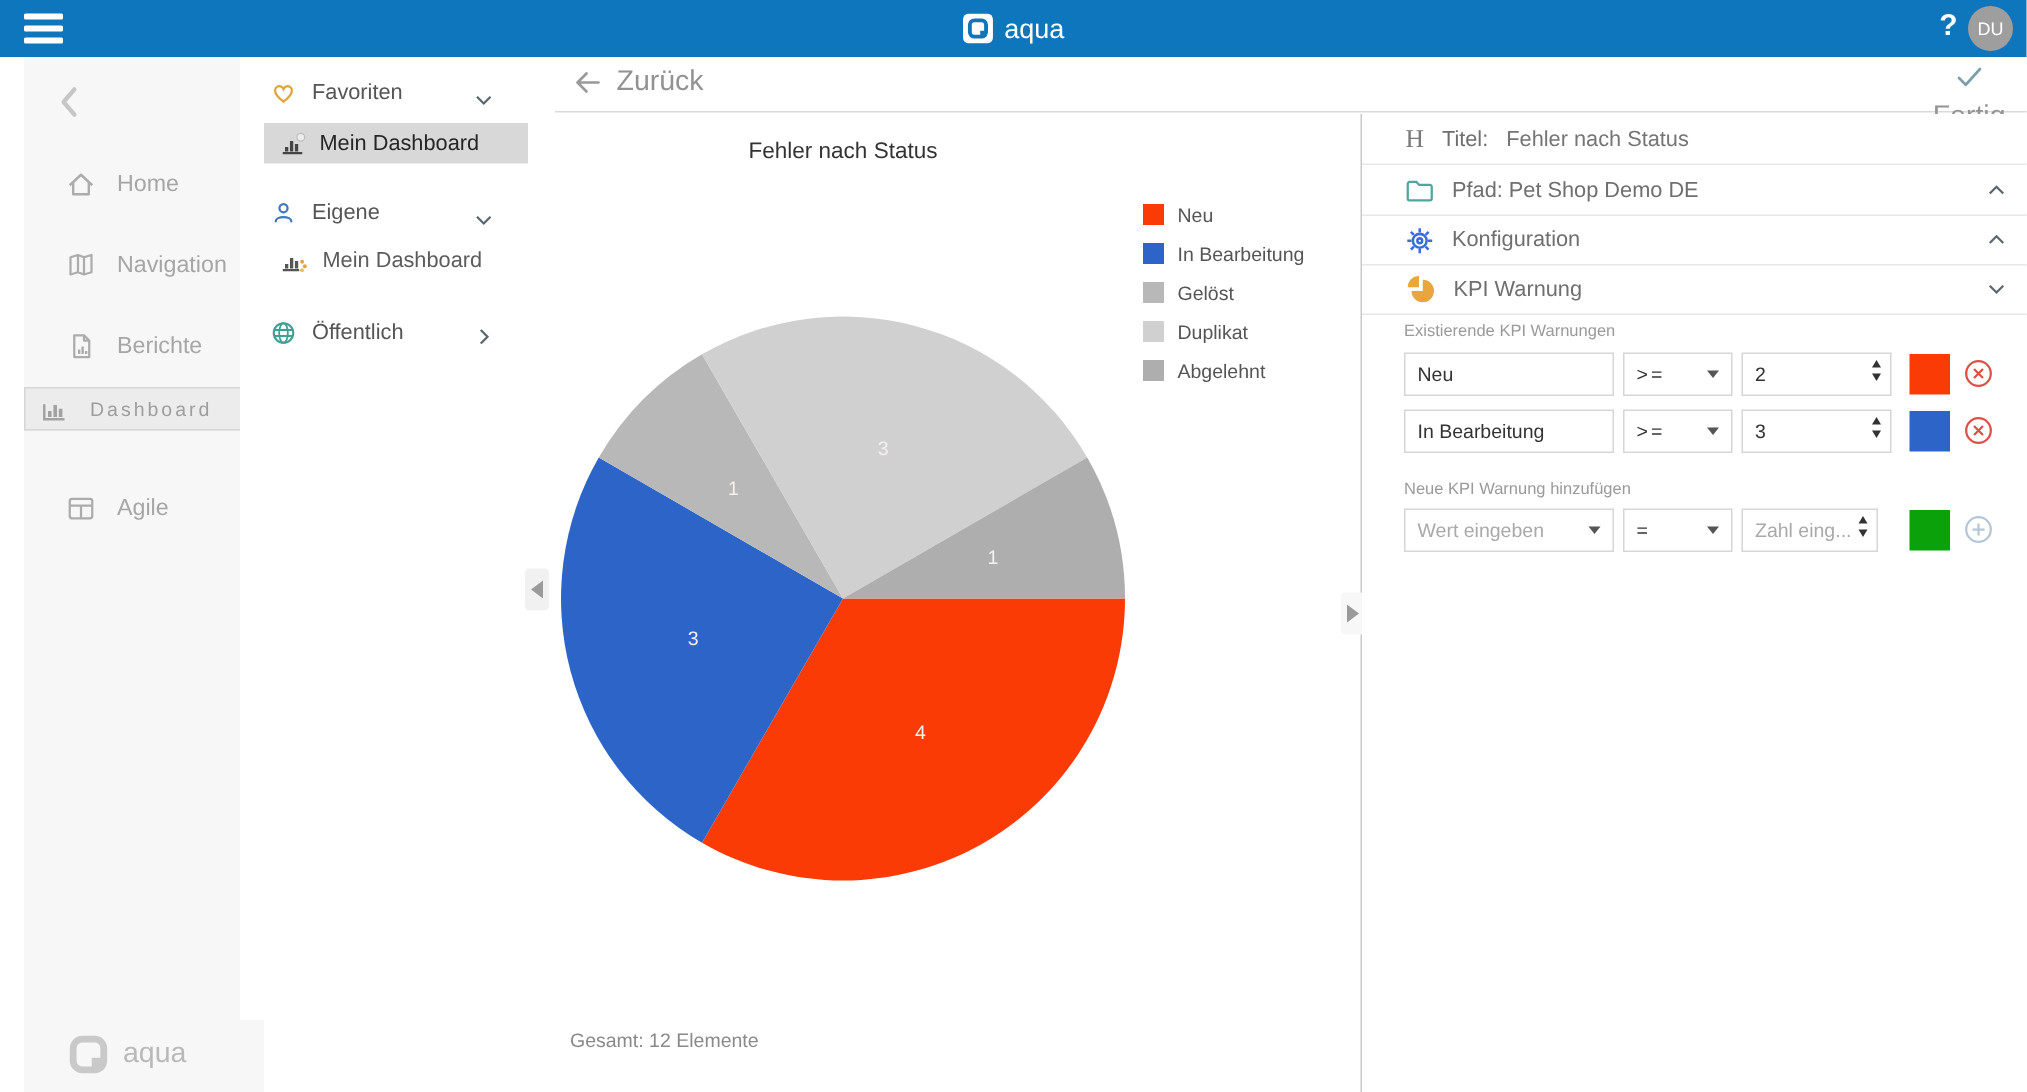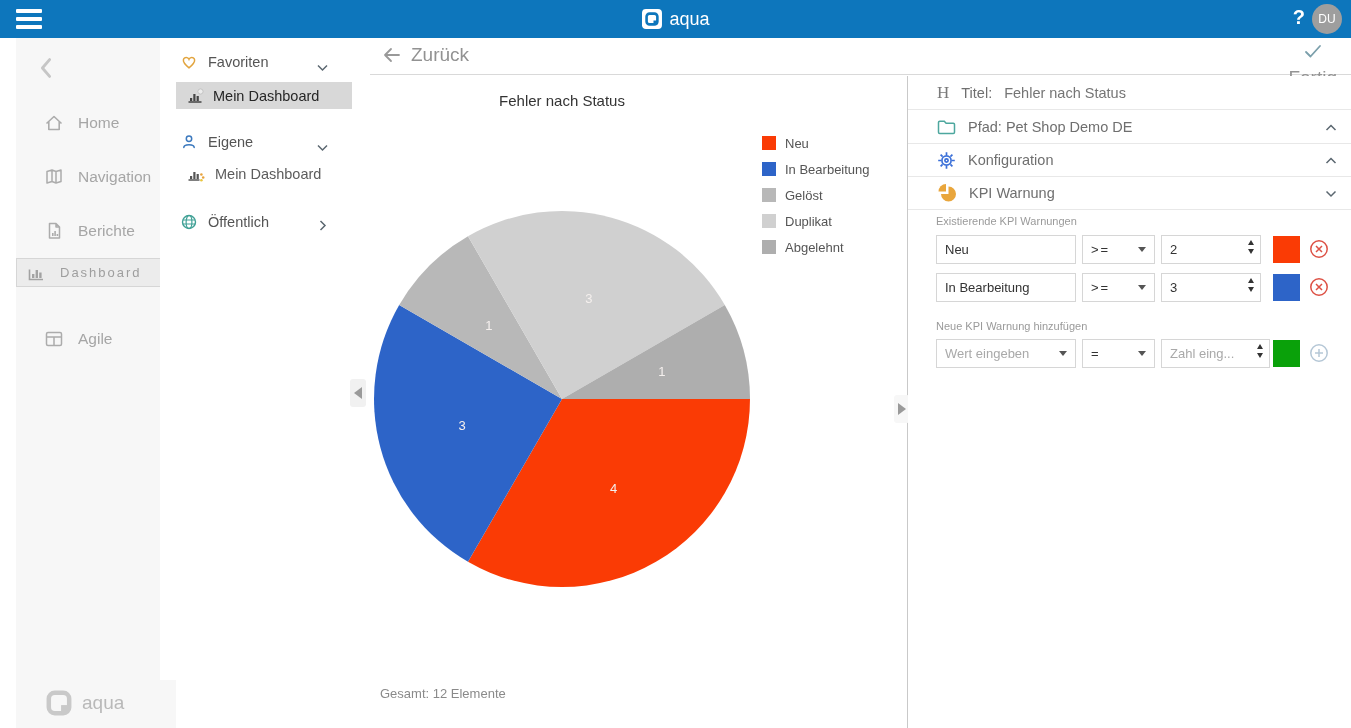--- a/index.html
+++ b/index.html
@@ -384,21 +384,21 @@
 
   <div class="kpi-row" style="top:263px">
     <div class="sel" style="left:28px; width:140px; letter-spacing:0">
       <span class="ph2">Wert eingeben</span>
       <span class="caret"></span>
     </div>
     <div class="sel" style="left:174px; width:73px">
       <span>=</span>
       <span class="caret"></span>
     </div>
-    <div class="numfield" style="left:253px; width:109px">
+    <div class="numfield" style="left:253px; width:91px">
       <span class="ph2">Zahl eing...</span>
       <span class="spinner">
           <span class="sp-up"></span>
           <span class="sp-dn"></span>
         </span>
     </div>
     <div class="swatch" style="left: 365px; background-color: rgb(10, 161, 10);"></div>
     <div class="circle-btn" style="left:400px">
       <svg width="22" height="22" viewBox="0 0 22 22">
         <circle cx="11" cy="11" r="8.2" fill="none" stroke="#b5c7d6" stroke-width="1.5"></circle>

